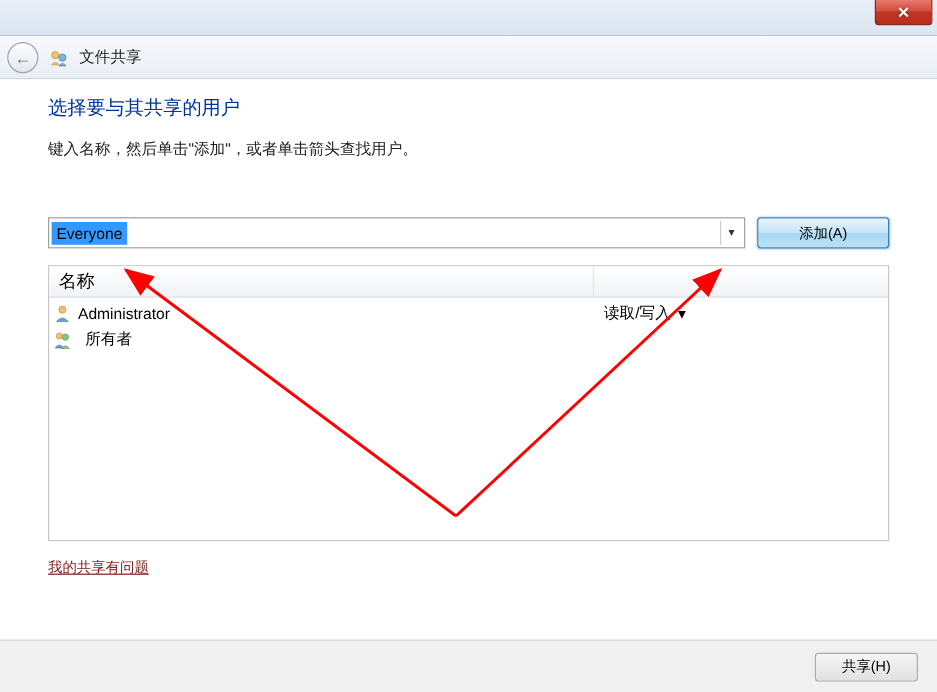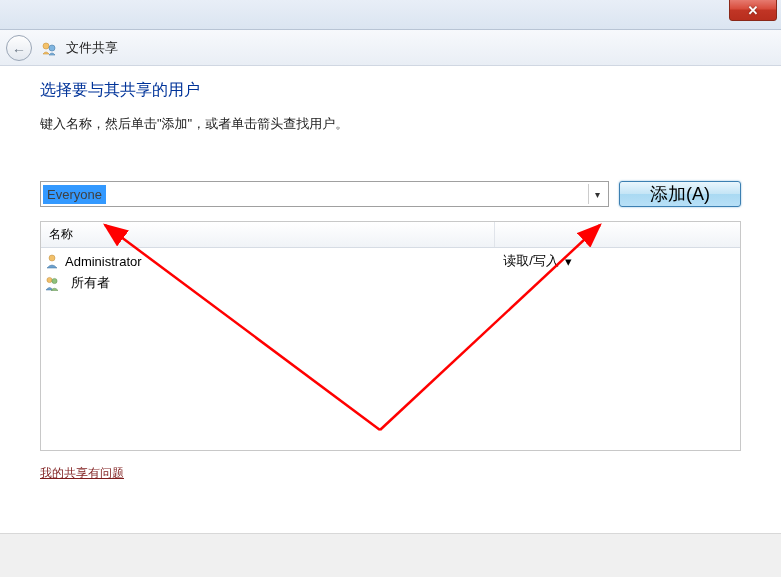--- a/index.html
+++ b/index.html
@@ -93,63 +93,63 @@
   height: 26px;
   border: 1px solid #a0a0a0;
   display: flex;
   align-items: center;
   background: #fff;
   position: relative;
 }
 .name-combo .selected-text {
   padding: 2px 4px;
   background: #3399ff;
-  color: #404040;
+  color: #000000;
   font-size: 13px;
   margin-left: 2px;
 }
 .name-combo .dropdown-arrow {
   position: absolute;
   right: 2px;
   top: 2px;
   width: 18px;
   height: 20px;
   border-left: 1px solid #ccc;
   display: flex;
   align-items: center;
   justify-content: center;
   font-size: 10px;
   color: #333;
   cursor: pointer;
 }
 .add-btn {
-  width: 122px;
+  width: 110px;
   height: 26px;
   background: linear-gradient(to bottom, #eaf6fd 0%, #c4e5f6 49%, #a9d9f2 50%, #b8e0f7 100%);
   border: 1px solid #3c7fb1;
   border-radius: 3px;
-  font-size: 18px;
+  font-size: 12px;
   cursor: pointer;
   display: flex;
   align-items: center;
   justify-content: center;
   box-shadow: 0 0 2px #7eb4d8;
 }
 .user-table {
   border: 1px solid #c8c8c8;
   height: 230px;
   background: #fff;
 }
 .table-header {
   display: flex;
   background: linear-gradient(to bottom, #ffffff 0%, #f0f3f7 100%);
   border-bottom: 1px solid #d6dce4;
   height: 26px;
   align-items: center;
-  font-size: 12px;
+  font-size: 15px;
 }
 .col-name { flex: 0 0 65%; padding-left: 8px; border-right: 1px solid #e0e4ea; height: 100%; display: flex; align-items: center;}
 .col-perm { flex: 1; padding-left: 8px; height: 100%; display: flex; align-items: center;}
 .table-body { padding: 2px 0; }
 .table-row {
   display: flex;
   align-items: center;
   height: 22px;
   font-size: 13px;
 }
@@ -271,20 +271,23 @@
       </div>
     </div>
   </div>
 
   <a href="#" class="help-link">
     <span>我的共享有问题</span>
   </a>
 </div>
 
 <div class="footer">
+  <button>
+    <span>共享(H)</span>
+  </button>
 </div>
 
 <svg class="annotation-arrows" width="781" height="577">
   <defs>
     <marker id="arrowhead" markerWidth="10" markerHeight="8" refX="9" refY="4" orient="auto">
       <polygon points="0 0, 10 4, 0 8" fill="#ff0000"></polygon>
     </marker>
   </defs>
   <line x1="380" y1="430" x2="105" y2="225" stroke="#ff0000" stroke-width="2.5" marker-end="url(#arrowhead)"></line>
   <line x1="380" y1="430" x2="600" y2="225" stroke="#ff0000" stroke-width="2.5" marker-end="url(#arrowhead)"></line>

